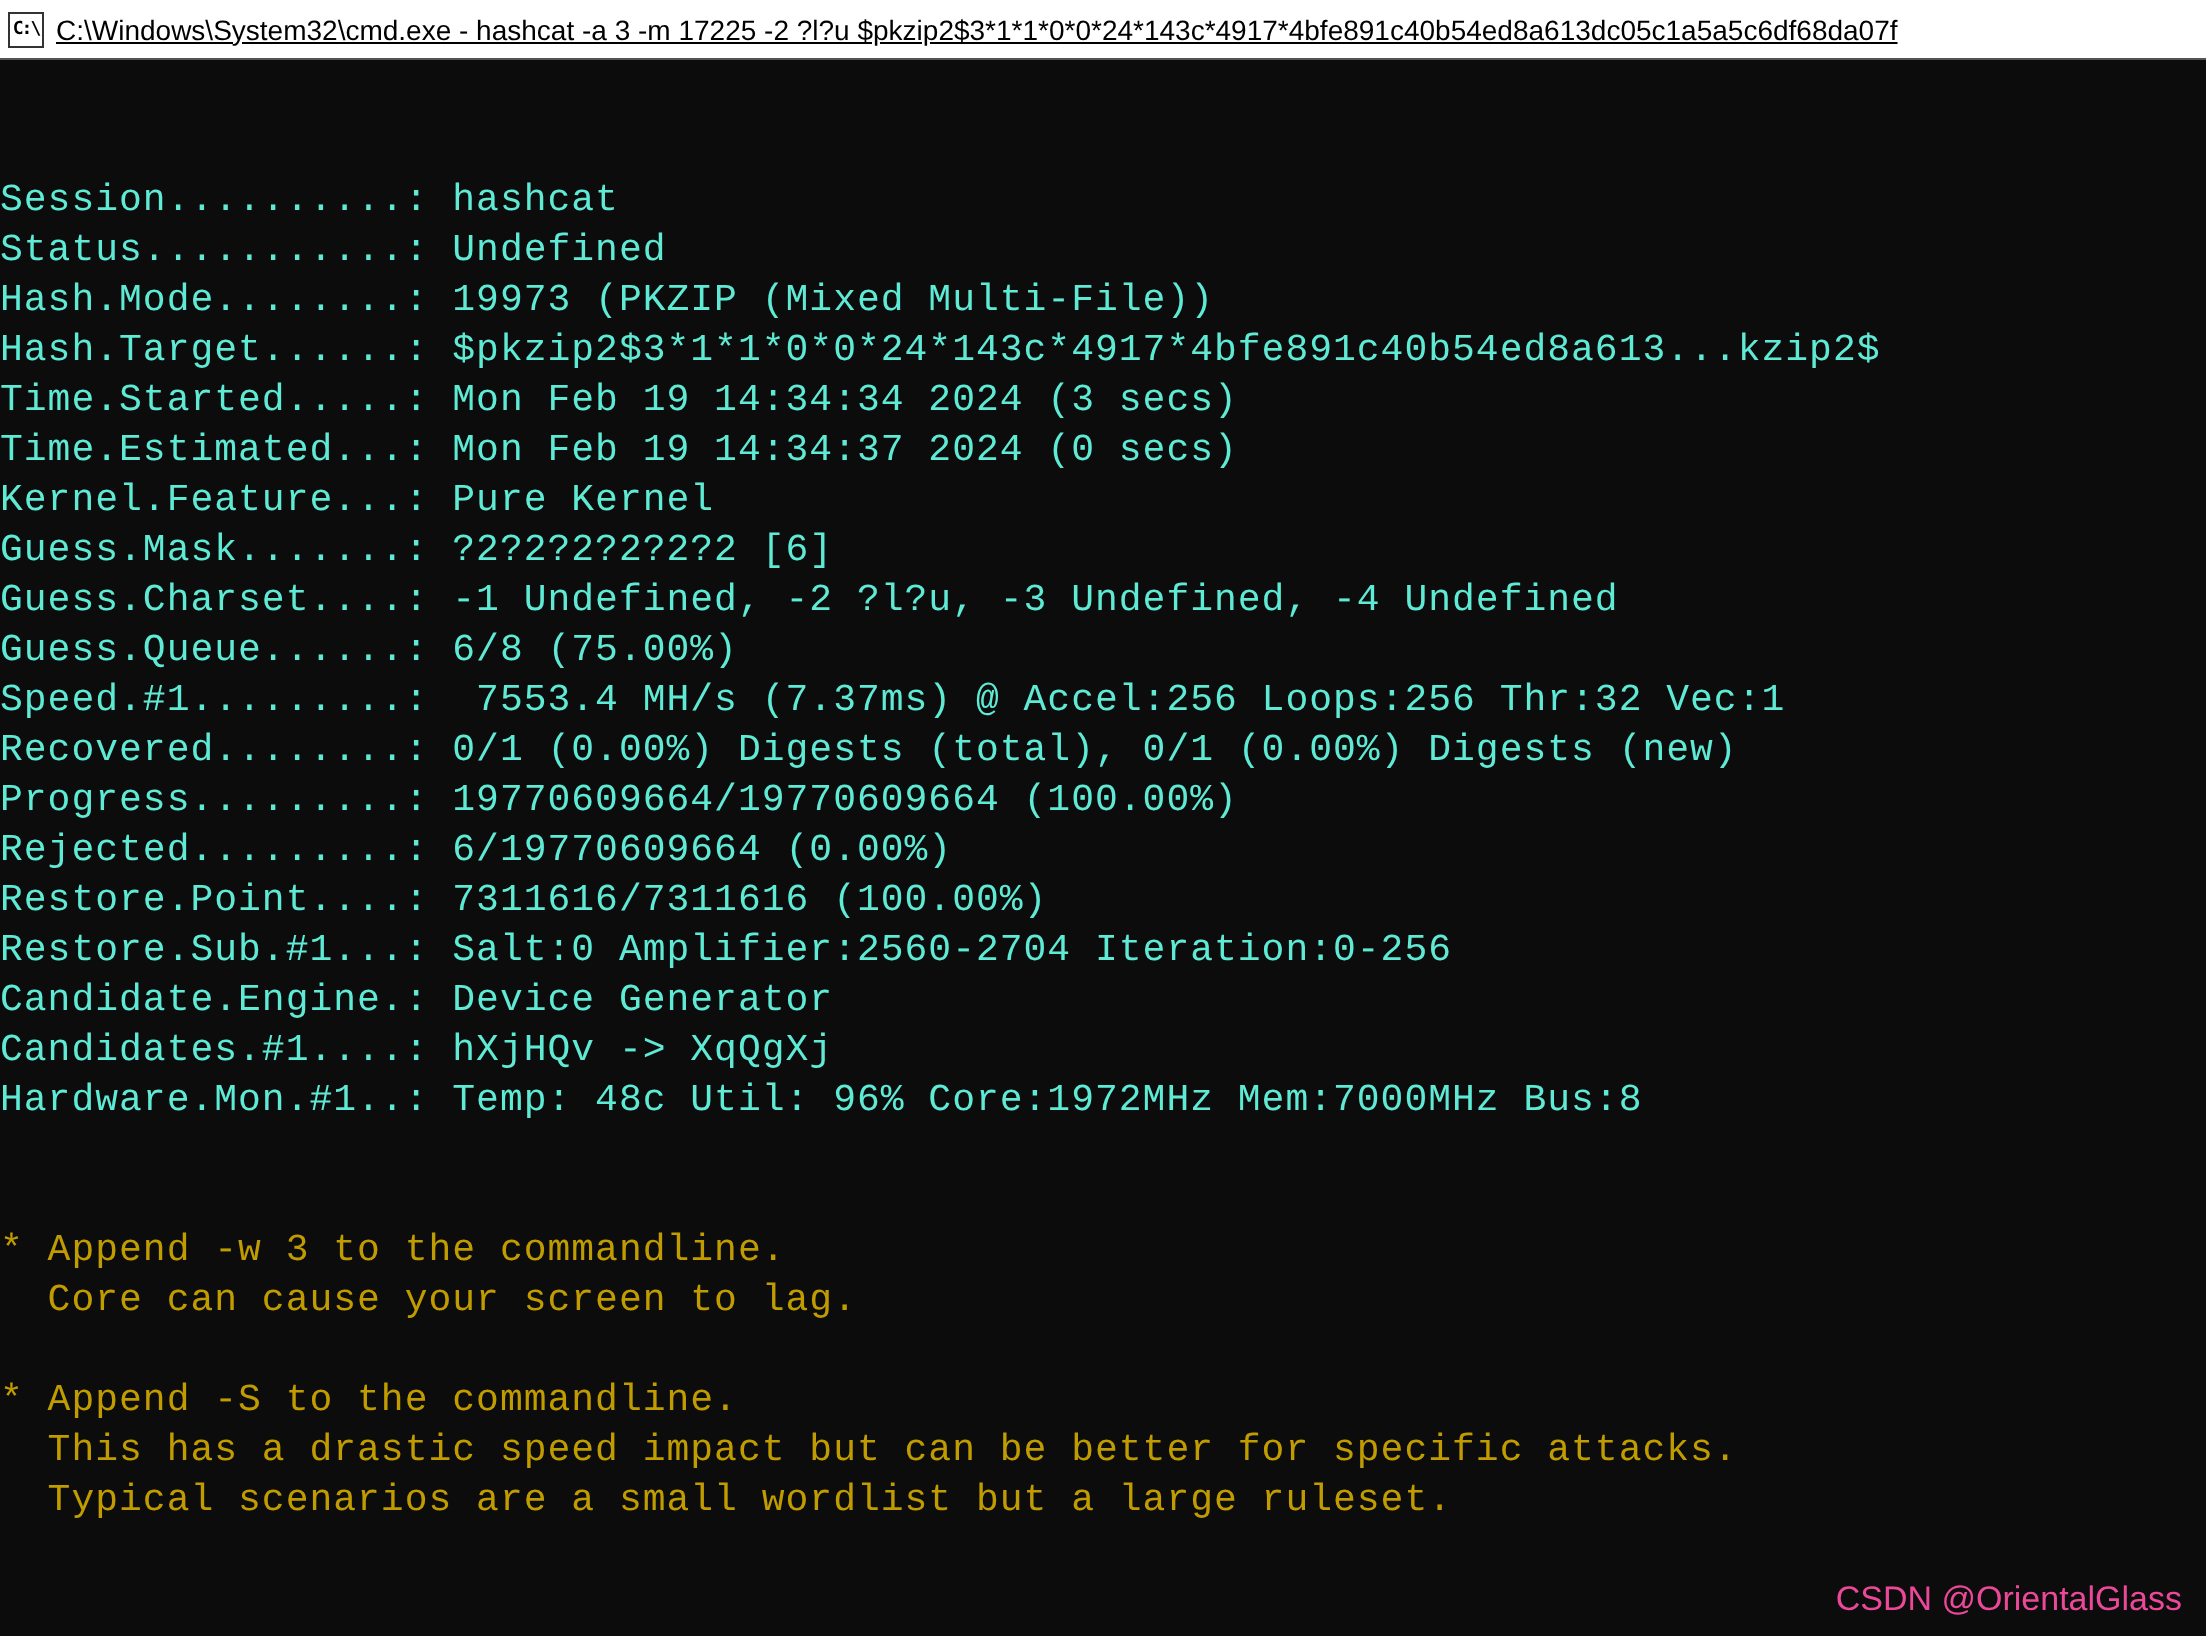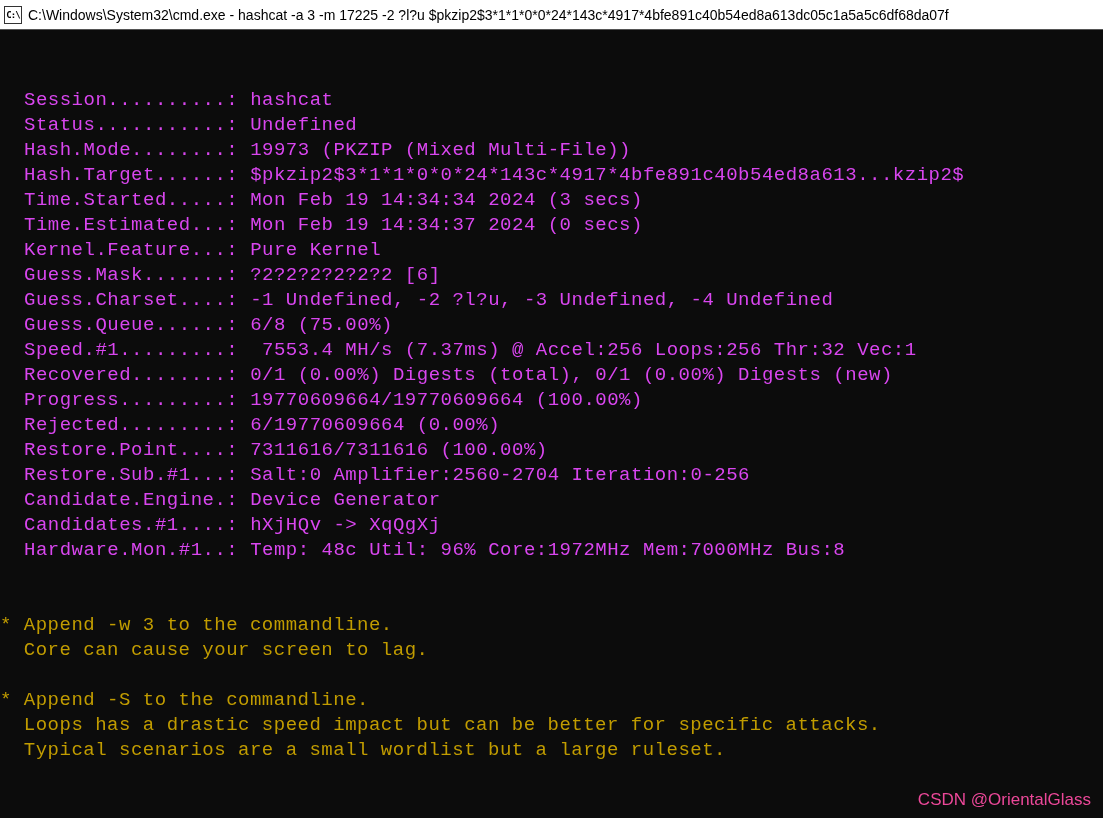--- a/index.html
+++ b/index.html
@@ -36,34 +36,35 @@
     font-weight: bold;
     color: #000;
     letter-spacing: -1px;
   }
   .title-text {
     font-family: "Microsoft YaHei", "Segoe UI", sans-serif;
     font-size: 14px;
     color: #000;
     white-space: nowrap;
     overflow: hidden;
+    text-decoration: underline;
   }
   .terminal {
     padding: 8px 0 0 0;
     font-size: 19px;
     line-height: 25px;
     white-space: pre;
     letter-spacing: 0.5px;
     color: #cccccc;
     position: relative;
     height: calc(818px - 30px);
     box-sizing: border-box;
   }
   .yellow { color: #c19c00; }
-  .white  { color: #d946ef; padding-left: 24px; }
+  .white  { color: #5eead4; }
   .watermark {
     position: absolute;
     right: 12px;
     bottom: 6px;
     font-family: "Microsoft YaHei", "Segoe UI", sans-serif;
     font-size: 17px;
     color: #ec4899;
     letter-spacing: 0;
     white-space: nowrap;
   }
@@ -96,17 +97,17 @@
 <span class="white">Restore.Sub.#1...: Salt:0 Amplifier:2560-2704 Iteration:0-256</span>
 <span class="white">Candidate.Engine.: Device Generator</span>
 <span class="white">Candidates.#1....: hXjHQv -&gt; XqQgXj</span>
 <span class="white">Hardware.Mon.#1..: Temp: 48c Util: 96% Core:1972MHz Mem:7000MHz Bus:8</span>
 </div>
 
 <div id="tips-block"><span class="yellow">* Append -w 3 to the commandline.</span>
 <span class="yellow">  Core can cause your screen to lag.</span>
 
 <span class="yellow">* Append -S to the commandline.</span>
-<span class="yellow">  Loops has a drastic speed impact but can be better for specific attacks.</span>
+<span class="yellow">  This has a drastic speed impact but can be better for specific attacks.</span>
 <span class="yellow">  Typical scenarios are a small wordlist but a large ruleset.</span>
 </div>
 <div class="watermark">CSDN @OrientalGlass</div>
 </div>
 
 </body></html>

